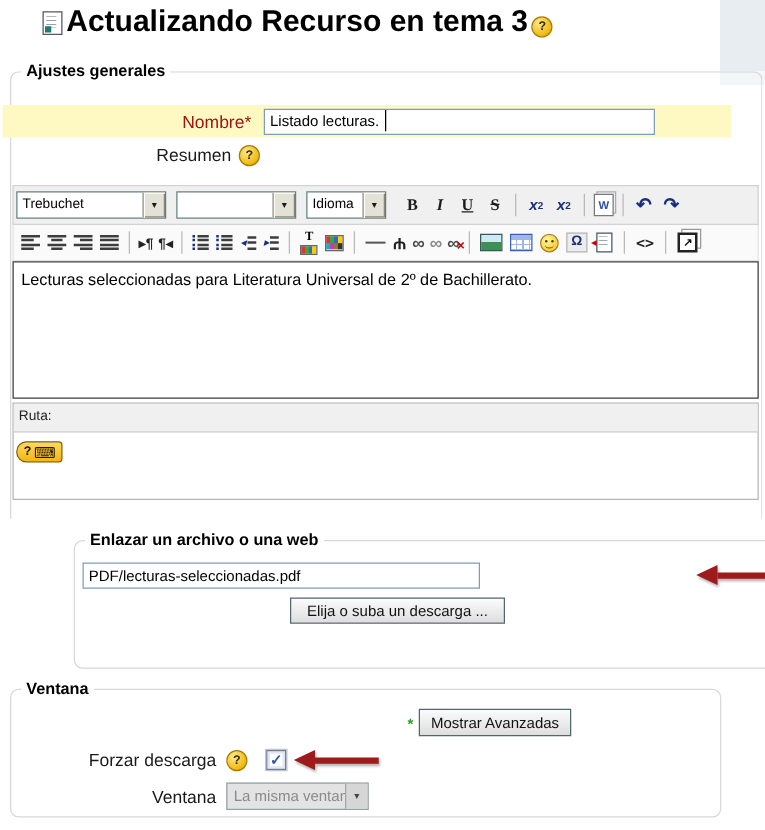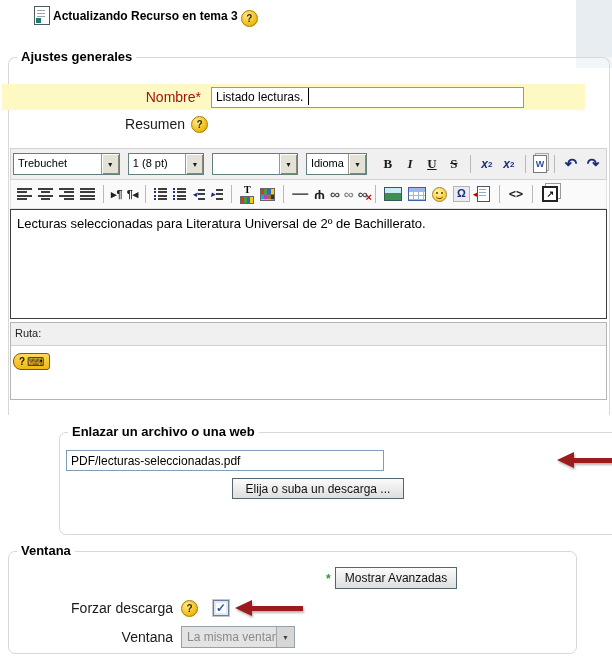--- a/index.html
+++ b/index.html
@@ -9,21 +9,21 @@
   
   .corner-strip{position:absolute;left:576px;top:0;width:36px;height:57px;background:#e8edf1;}
   .corner-strip2{position:absolute;left:576px;top:57px;width:36px;height:11px;background:#f3f6f8;}
 
   
   .title-row{position:absolute;left:34px;top:4px;display:flex;align-items:center;gap:3px;}
   .docico{width:14px;height:17px;background:#fff;border:1px solid #4e5a5e;position:relative;
           background-image:repeating-linear-gradient(180deg,#97a3a8 0 1px,transparent 1px 3px);
           background-size:8px 9px;background-position:2px 3px;background-repeat:no-repeat;}
   .docico::after{content:"";position:absolute;left:1px;bottom:1px;width:5px;height:5px;background:#1f7a70;}
-  h1{font-size:12px;font-weight:bold;margin:0;letter-spacing:0;}
+  h1{font-size:24px;font-weight:bold;margin:0;letter-spacing:0;}
   .helpc{width:15px;height:15px;min-width:15px;border-radius:50%;
          background:radial-gradient(circle at 35% 30%,#ffe98c,#efb90f 70%,#c78f00);
          border:1px solid #a87b00;color:#3a2b00;font-size:10px;font-weight:bold;
          display:inline-flex;align-items:center;justify-content:center;cursor:pointer;}
   .title-row .helpc{margin-top:6px;}
 
   
   .fs{position:absolute;border:1px solid #d8d8d8;border-radius:7px;}
   .fs .legend{position:absolute;top:-9px;left:8px;background:#fff;padding:0 4px;
               font-weight:bold;font-size:13px;white-space:nowrap;}
@@ -186,24 +186,20 @@
       <span class="helpc">?</span>
     </div>
 
     <div class="editor">
 
       <div class="tb1">
         <span class="tbsel w-font">
           <span class="val">Trebuchet</span>
           <span class="dbtn">▼</span>
         </span>
-        <span class="tbsel w-size">
-          <span class="val">1 (8 pt)</span>
-          <span class="dbtn">▼</span>
-        </span>
         <span class="tbsel w-fmt">
           <span class="val"></span>
           <span class="dbtn">▼</span>
         </span>
         <span class="tbsel w-lang">
           <span class="val">Idioma</span>
           <span class="dbtn">▼</span>
         </span>
         <span class="tbtn bserif">B</span>
         <span class="tbtn bserif it">I</span>

